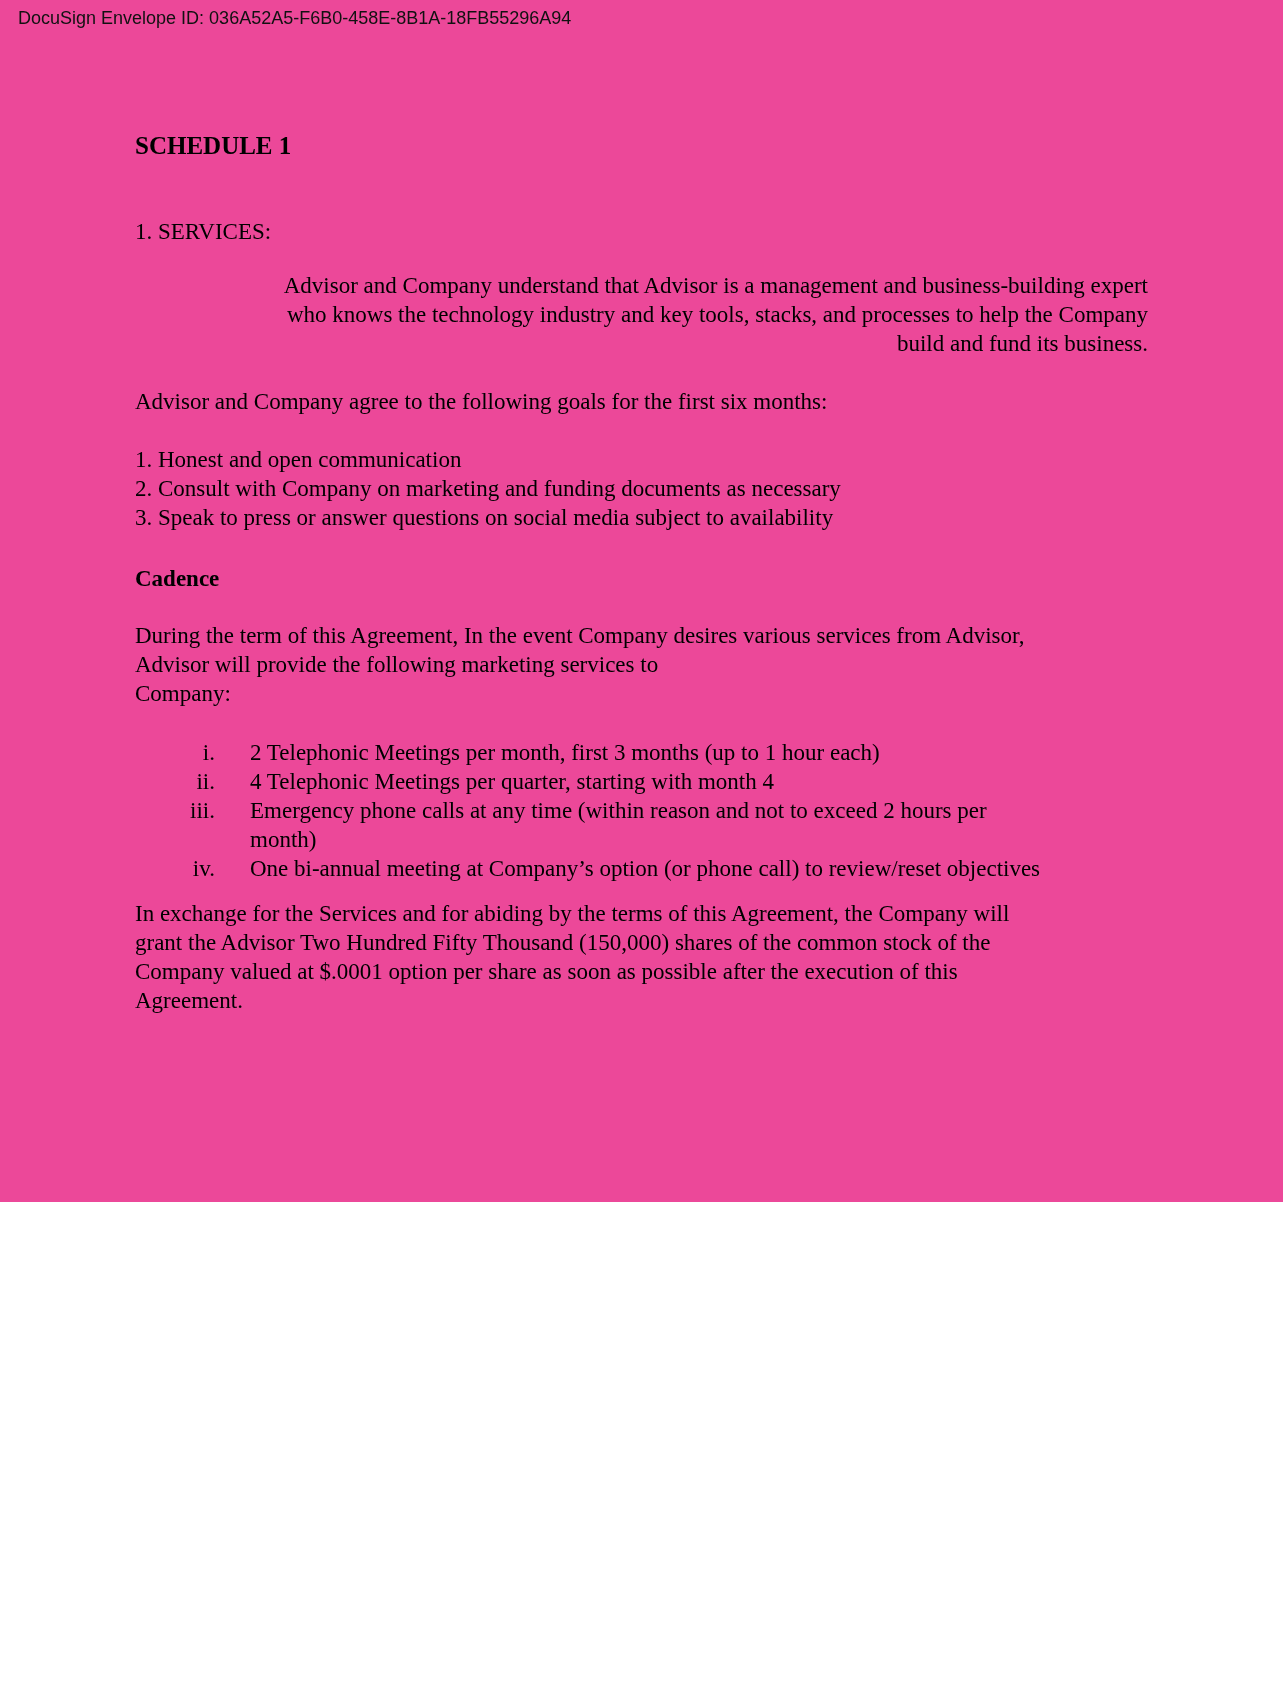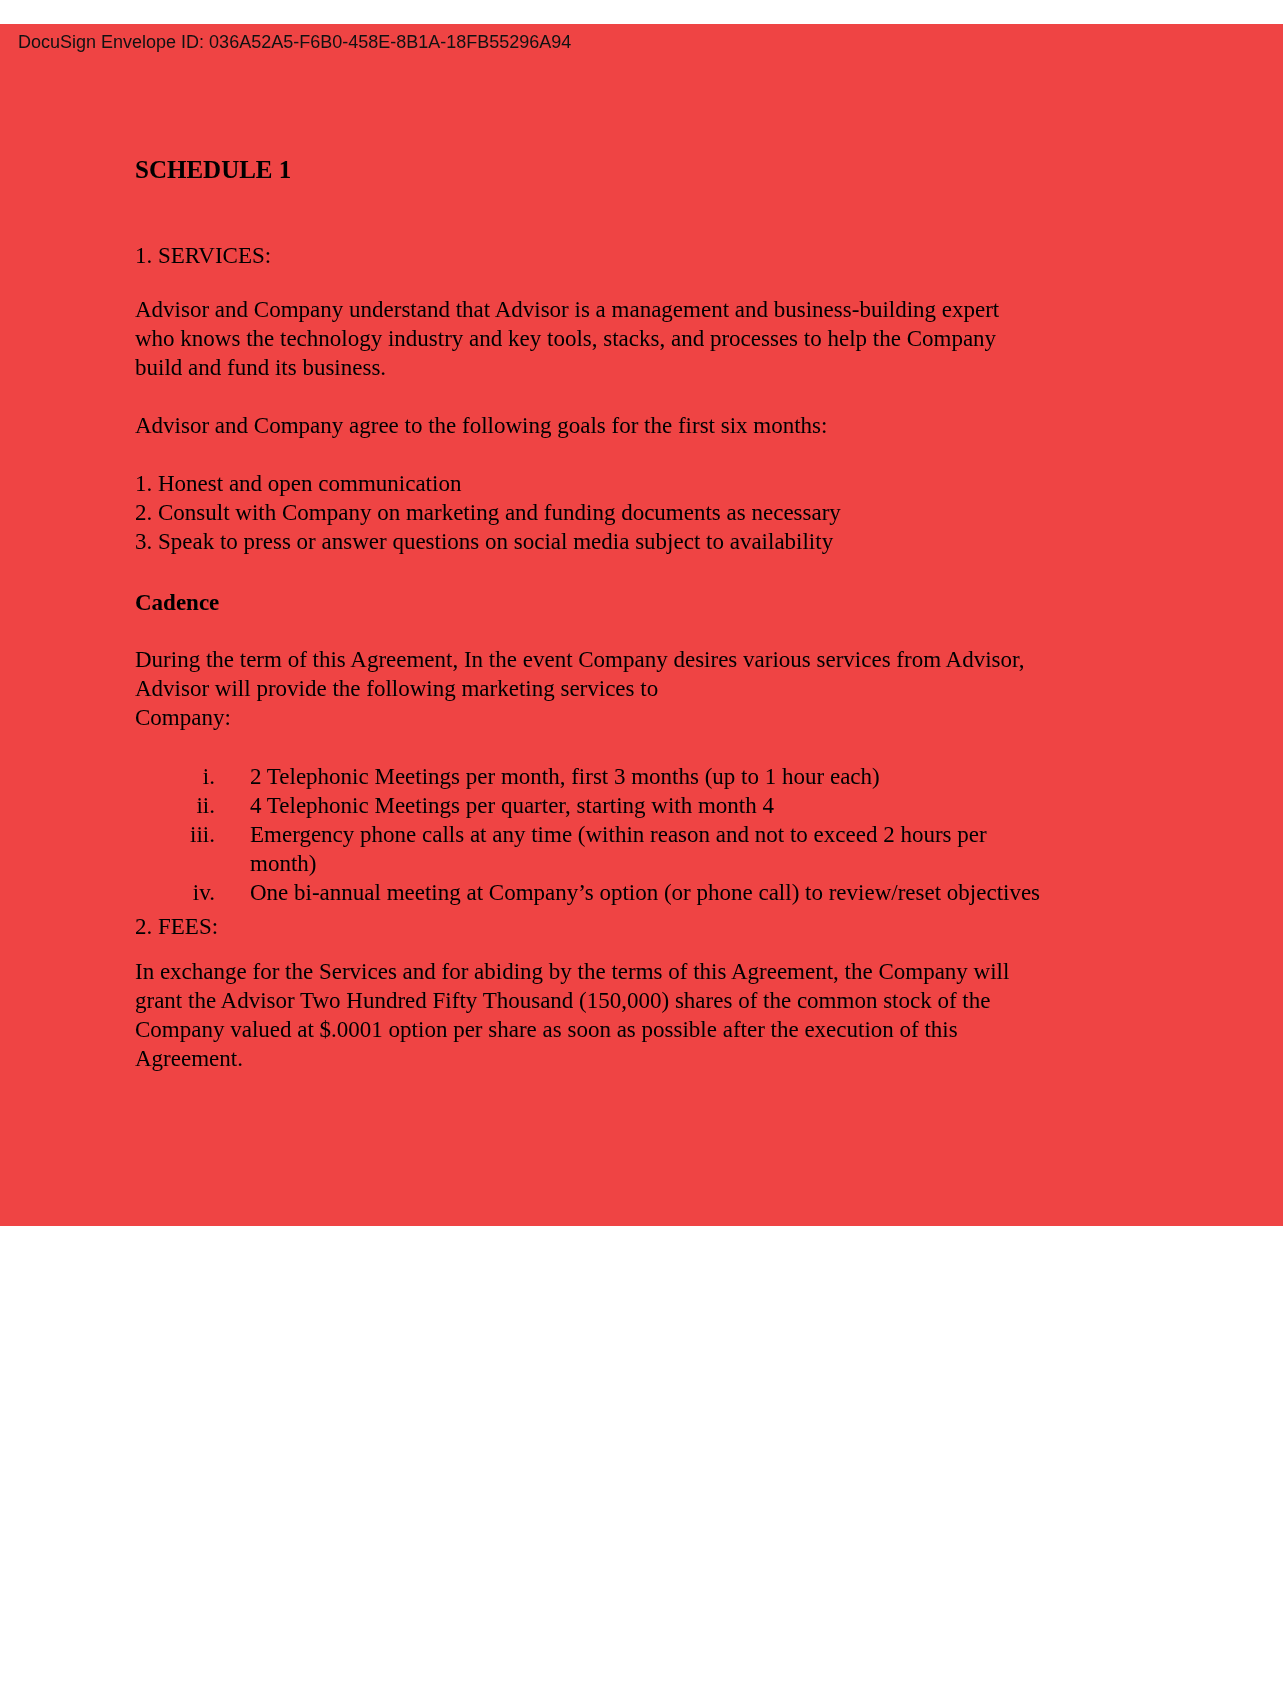--- a/index.html
+++ b/index.html
@@ -1,25 +1,24 @@
 <!DOCTYPE html>
 <html><head>
 <meta charset="utf-8">
 <style>
   * { box-sizing: border-box; }
   html, body { margin: 0; padding: 0; background: #ffffff; }
   .page {
     position: relative;
     width: 1283px;
     height: 1202px;
-    background: #ef4444;
+    background: #ec4899;
     color: #000000;
     font-family: "Liberation Serif", "DejaVu Serif", serif;
     overflow: hidden;
-    margin-top: 24px;
   }
   .docusign-header {
     position: absolute;
     top: 8px;
     left: 18px;
     font-family: "Liberation Sans", "DejaVu Sans", sans-serif;
     font-size: 18px;
     color: #111111;
     white-space: nowrap;
   }
@@ -33,21 +32,21 @@
     padding-top: 131px;
   }
   .doc-title {
     margin: 0;
     font-size: 25px;
     line-height: 29px;
     font-weight: bold;
     text-align: left;
   }
   .section-heading { margin-top: 57px; }
-  .para { margin-top: 25px; }
+  .para { margin-top: 25px; text-align: right; }
   .para-goals-intro { margin-top: 29px; }
   .goals-list { margin-top: 29px; }
   .bold-heading { font-weight: bold; margin-top: 32px; }
   .cadence-para { margin-top: 28px; }
   .line { white-space: nowrap; }
   .rlist { margin-top: 30px; }
   .ritem { display: flex; }
   .rmark {
     flex: none;
     width: 80px;
@@ -128,21 +127,20 @@
 
       <div class="ritem">
         <div class="rmark">iv.</div>
         <div class="rtext">
           <div class="line">One bi-annual meeting at Company’s option (or phone call) to review/reset objectives</div>
         </div>
       </div>
 
     </div>
 
-    <div class="fees-heading line">2. FEES:</div>
 
     <div class="fees-para">
       <div class="line">In exchange for the Services and for abiding by the terms of this Agreement, the Company will</div>
       <div class="line">grant the Advisor Two Hundred Fifty Thousand (150,000) shares of the common stock of the</div>
       <div class="line">Company valued at $.0001 option per share as soon as possible after the execution of this</div>
       <div class="line">Agreement.</div>
     </div>
 
   </div>
 

